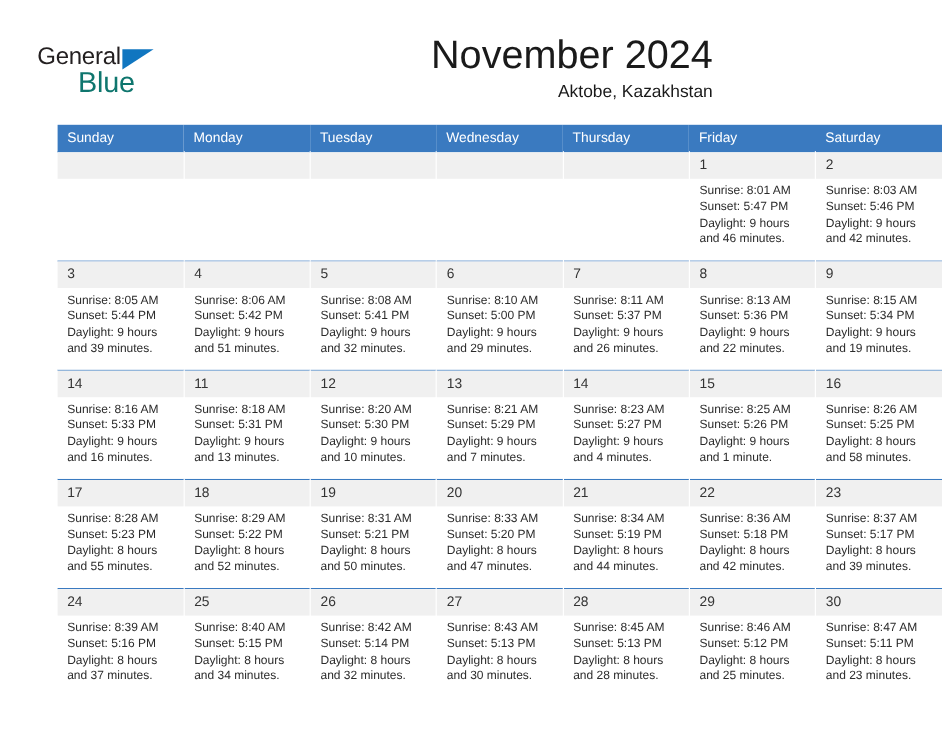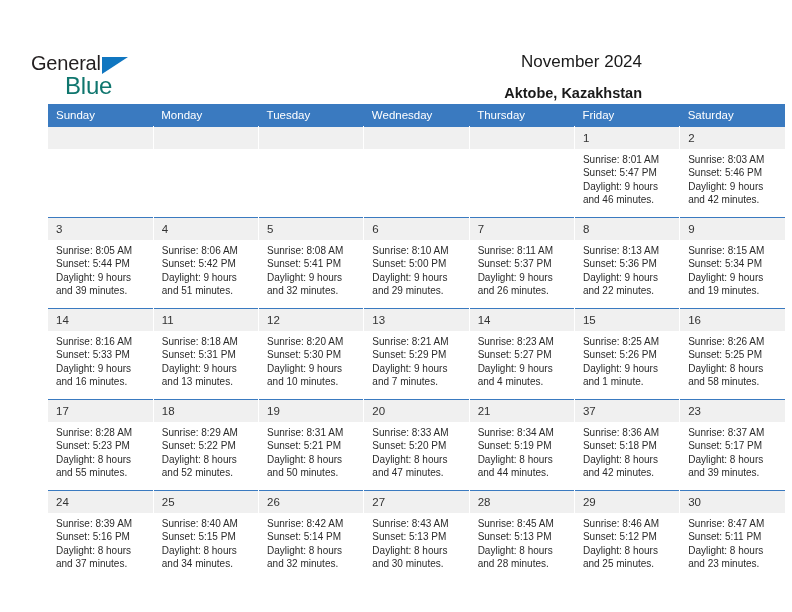--- a/index.html
+++ b/index.html
@@ -19,24 +19,23 @@
     position: relative;
     width: 792px;
     height: 612px;
     box-sizing: border-box;
   }
 
   
   .top {
     position: absolute;
     left: 0;
-    top: 16px;
+    top: 0;
     width: 628px;
     height: 100px;
-    padding-left: 48px;
   }
   .logo {
     position: absolute;
     left: 31px;
     top: 36px;
     width: 130px;
     height: 44px;
   }
   .logo-general {
     position: absolute;
@@ -65,29 +64,29 @@
     color: #0f766e;
     font-family: Liberation Sans, sans-serif;
   }
   .title-block {
     position: absolute;
     right: 34px;
     top: 30px;
     text-align: right;
   }
   .cal-title {
-    font-size: 17px;
+    font-size: 33px;
     font-weight: normal;
     color: #1a1a1a;
     line-height: 32px;
     white-space: nowrap;
   }
   .cal-sub {
     font-size: 14.5px;
-    font-weight: bold;
+    font-weight: normal;
     color: #1a1a1a;
     line-height: 20px;
     margin-top: 5px;
     white-space: nowrap;
   }
 
   
   .calendar {
     position: absolute;
     left: 28px;
@@ -456,21 +455,21 @@
                 <div class="lines">
                   <div>Sunrise: 8:34 AM</div>
                   <div>Sunset: 5:19 PM</div>
                   <div>Daylight: 8 hours</div>
                   <div>and 44 minutes.</div>
                 </div>
               </div>
             </td>
             <td>
               <div class="cell-inner">
-                <div class="daynum">37</div>
+                <div class="daynum">22</div>
                 <div class="lines">
                   <div>Sunrise: 8:36 AM</div>
                   <div>Sunset: 5:18 PM</div>
                   <div>Daylight: 8 hours</div>
                   <div>and 42 minutes.</div>
                 </div>
               </div>
             </td>
             <td>
               <div class="cell-inner">

